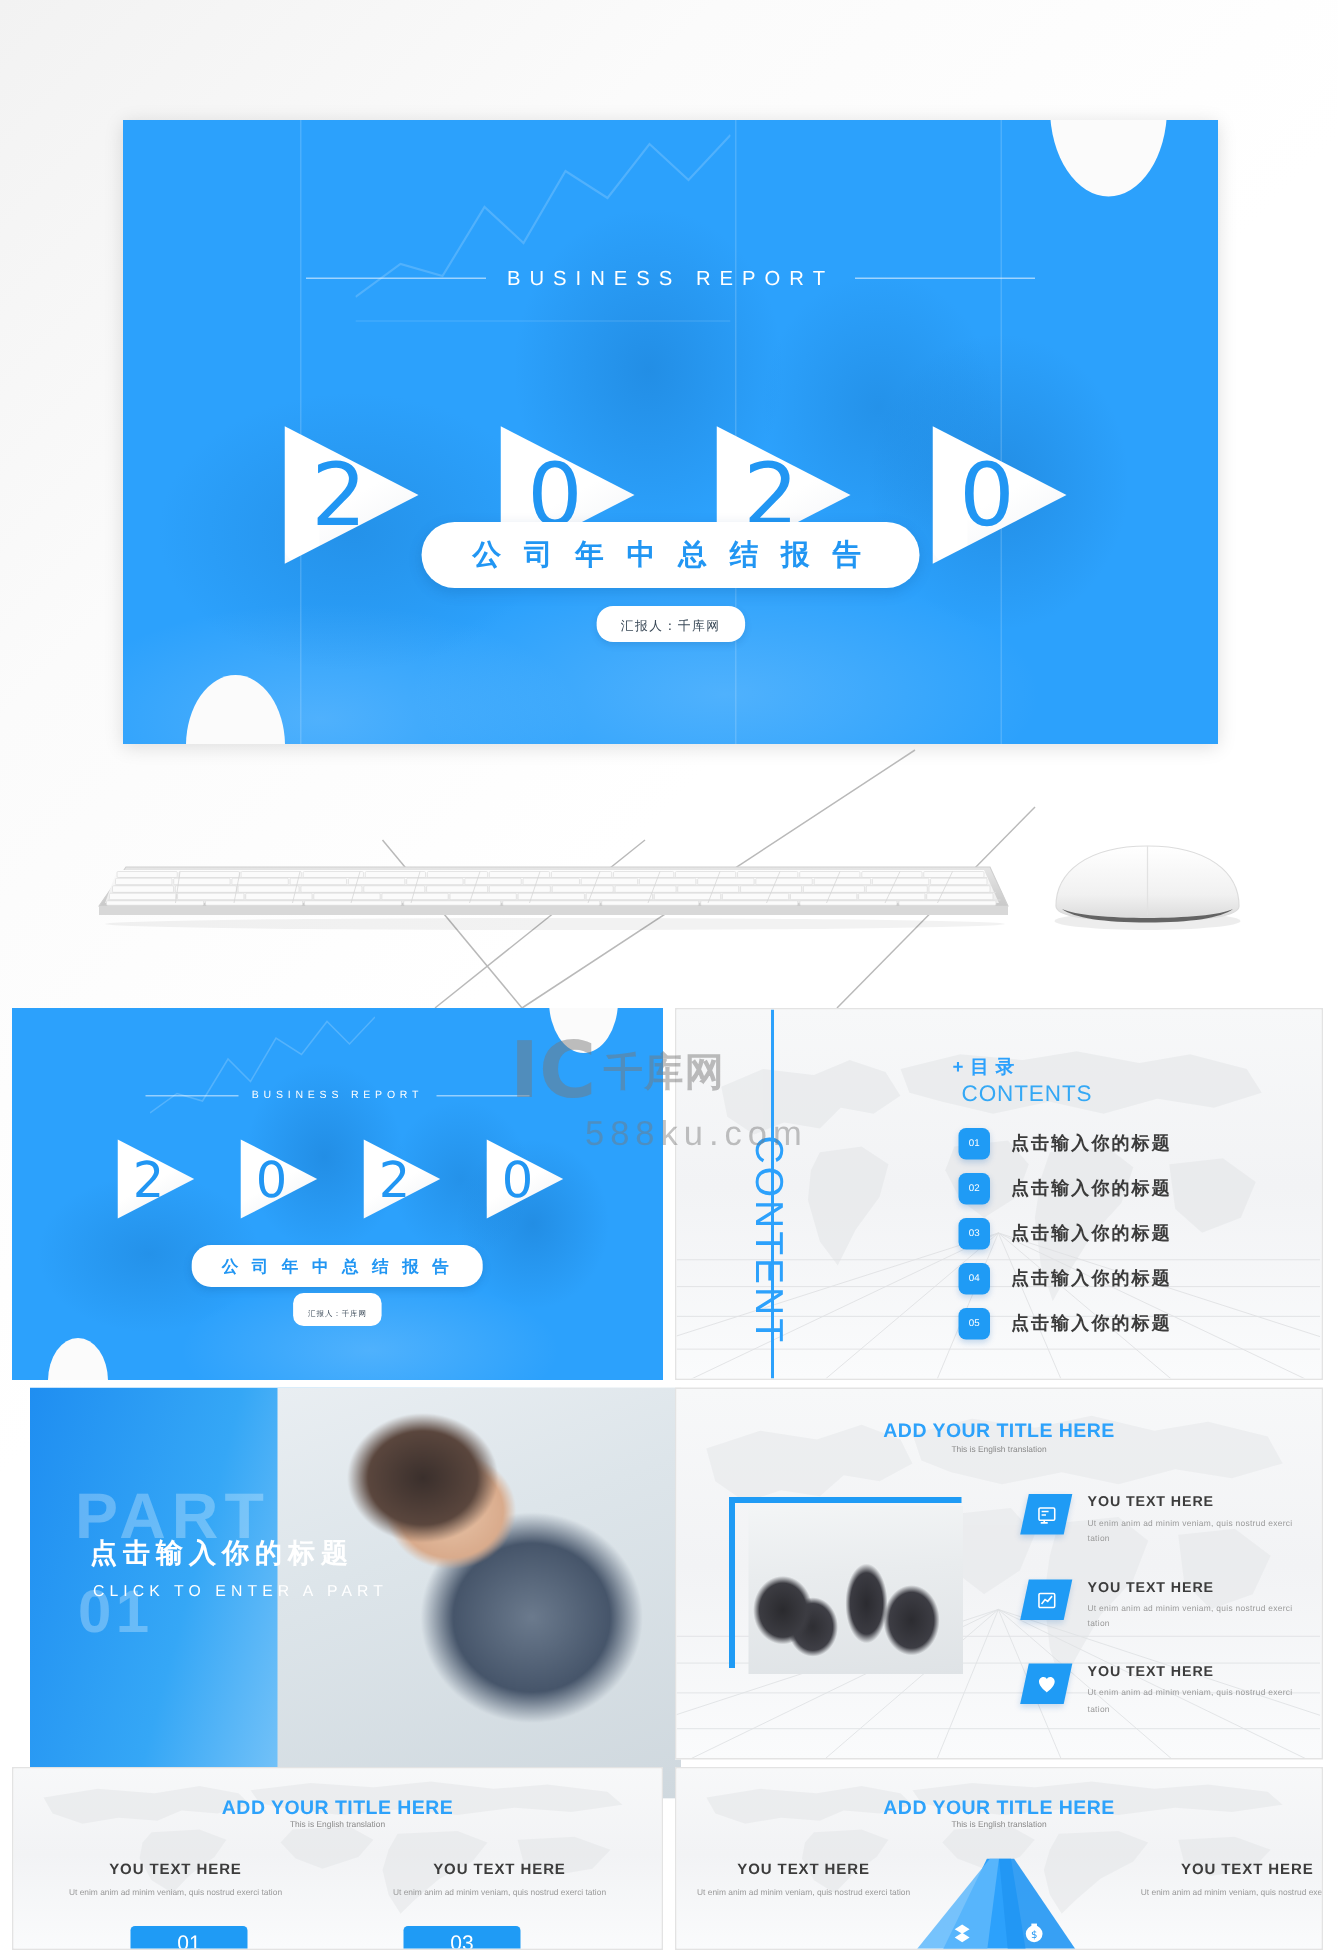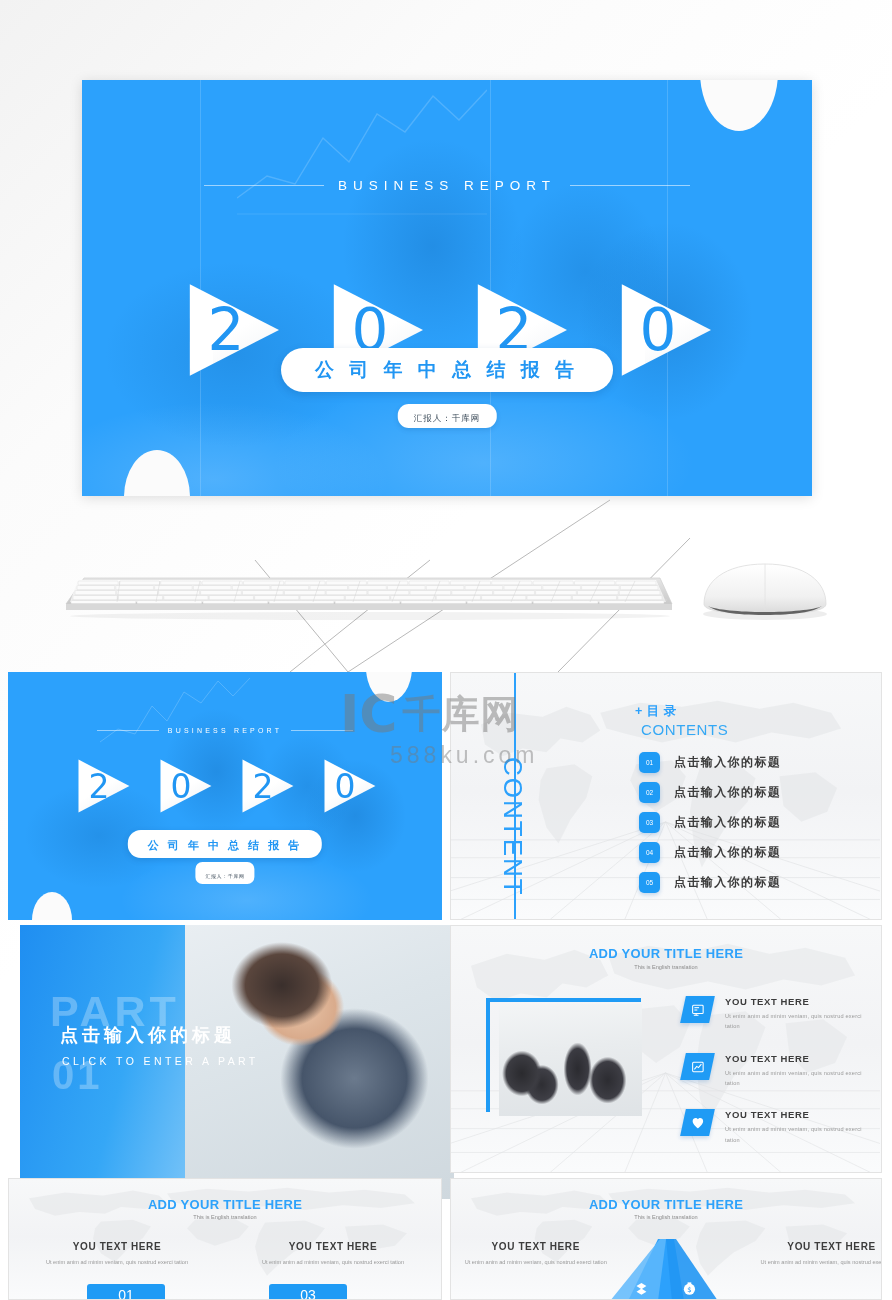--- a/index.html
+++ b/index.html
@@ -266,21 +266,21 @@
   }
   .funnel{ position:absolute; left:50%; transform:translateX(-50%); top:60px; }
 
   
   .wm{
     position:absolute; left:340px; top:688px; z-index:40;
     pointer-events:none;
   }
   .wm-row{ display:flex; align-items:center; gap:5px; }
   .wm-logo{ font-size:52px; color:rgba(120,120,120,.48); font-weight:bold; line-height:1; font-family:"DejaVu Sans",sans-serif;}
-  .wm-cn{ font-size:38px; color:rgba(120,120,120,.48); font-weight:bold; line-height:1; letter-spacing:1px;}
+  .wm-cn{ font-size:26px; color:rgba(120,120,120,.48); font-weight:bold; line-height:1; letter-spacing:1px;}
   .wm-url{ font-size:23px; color:rgba(120,120,120,.45); letter-spacing:4px; margin-top:2px; margin-left:50px;}
 </style>
 </head>
 <body>
 
 <div id="page">
 
   <div class="hero">
     <div class="photo-wash"></div>
 

